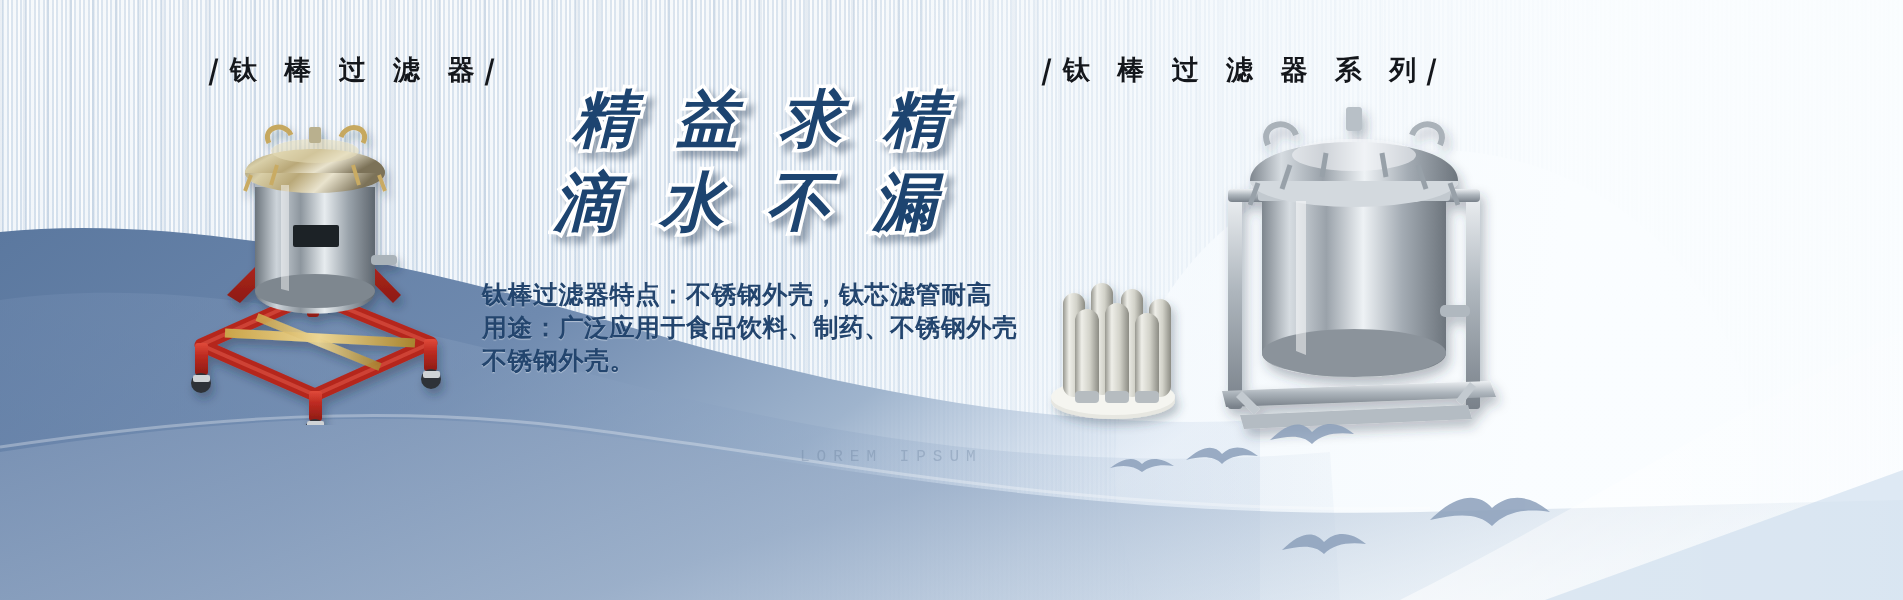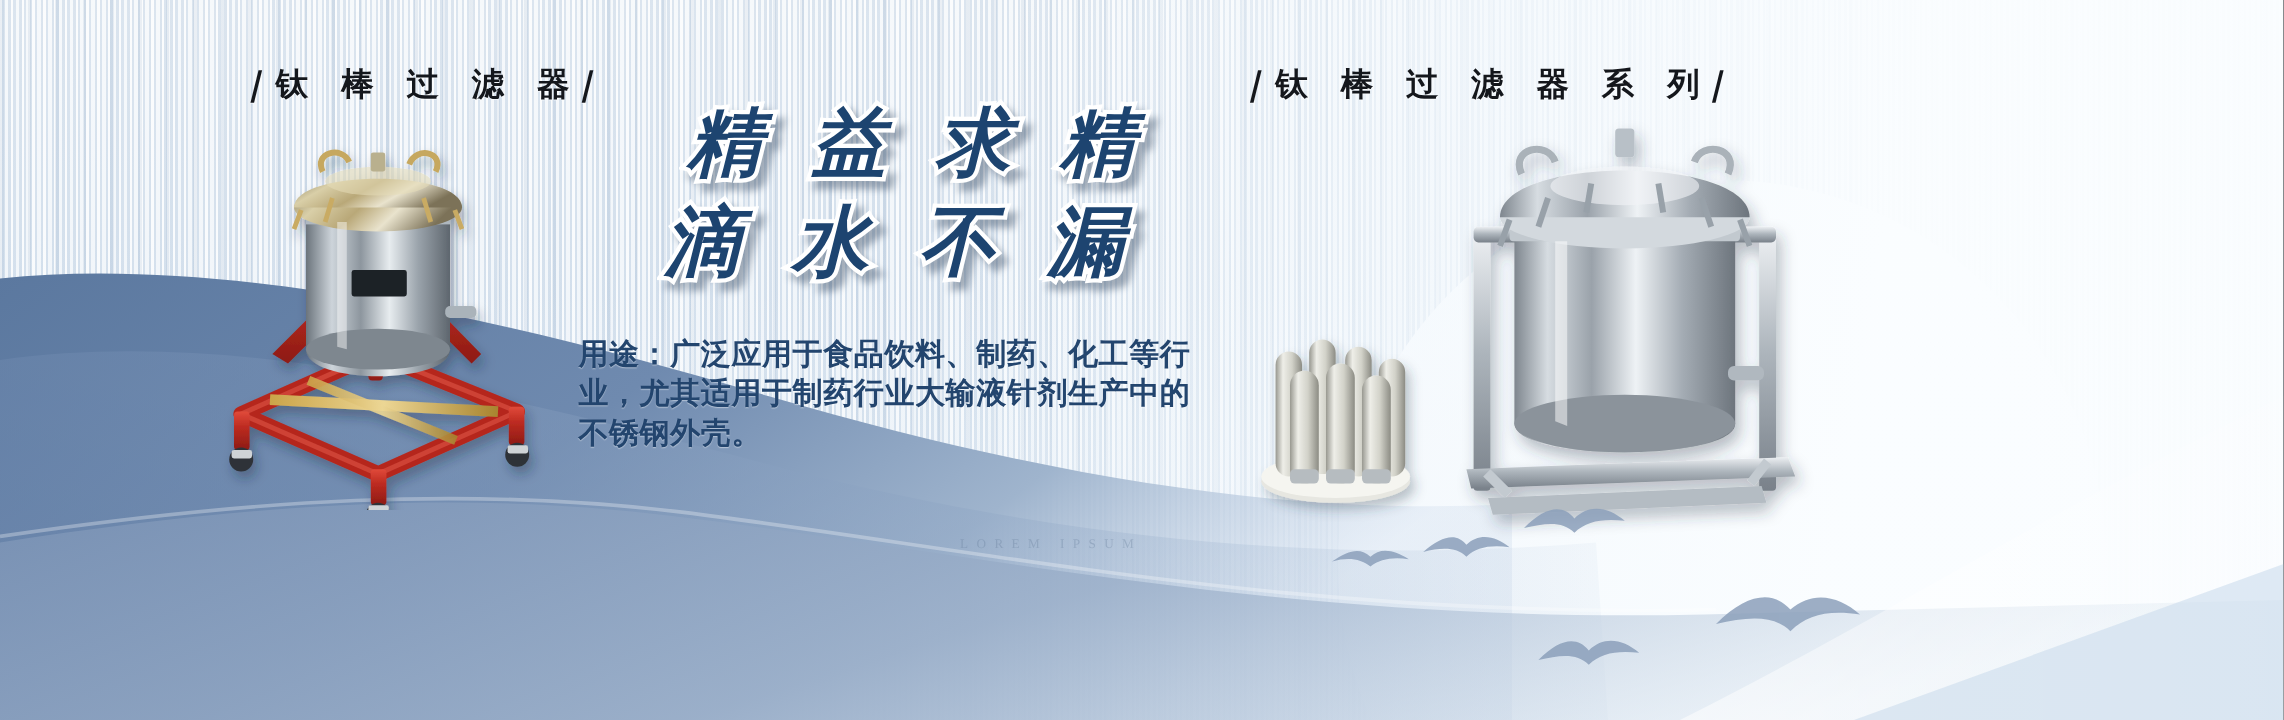--- a/index.html
+++ b/index.html
@@ -119,22 +119,22 @@
     letter-spacing:.5px;
     text-shadow:0 1px 1px rgba(255,255,255,.45);
   }
   .body-copy p{ white-space:nowrap; }
 
   
   .watermark{
     position:absolute;
     left:800px; top:448px;
     z-index:4;
-    font-family:Liberation Serif, serif;
-    font-size:11px;
+    font-family:Liberation Mono, monospace;
+    font-size:16px;
     letter-spacing:7px;
     color:rgba(96,120,150,.30);
   }
 
   
   .product{ position:absolute; z-index:5; }
   .product svg{ display:block; }
 
   
   .birds{ position:absolute; left:1100px; top:400px; z-index:6; }
@@ -407,20 +407,20 @@
   <div class="chip chip-right">
     <span class="bar">|</span><span>钛 棒 过 滤 器 系 列</span><span class="bar">|</span>
   </div>
 
   <div class="headline">
     <div class="hl-line l1">精 益 求 精</div>
     <div class="hl-line l2">滴 水 不 漏</div>
   </div>
 
   <div class="body-copy">
-    <p>用途：广泛应用于食品饮料、制药、化工等行</p>
-    <p>业，尤其适用于制药行业大输液针剂生产中的</p>
+    <p>钛棒过滤器特点：不锈钢外壳，钛芯滤管耐高</p>
+    <p>用途：广泛应用于食品饮料、制药、不锈钢外壳</p>
     <p>不锈钢外壳。</p>
   </div>
 
   <div class="watermark">LOREM IPSUM</div>
 
 </div>
 
 </body></html>

